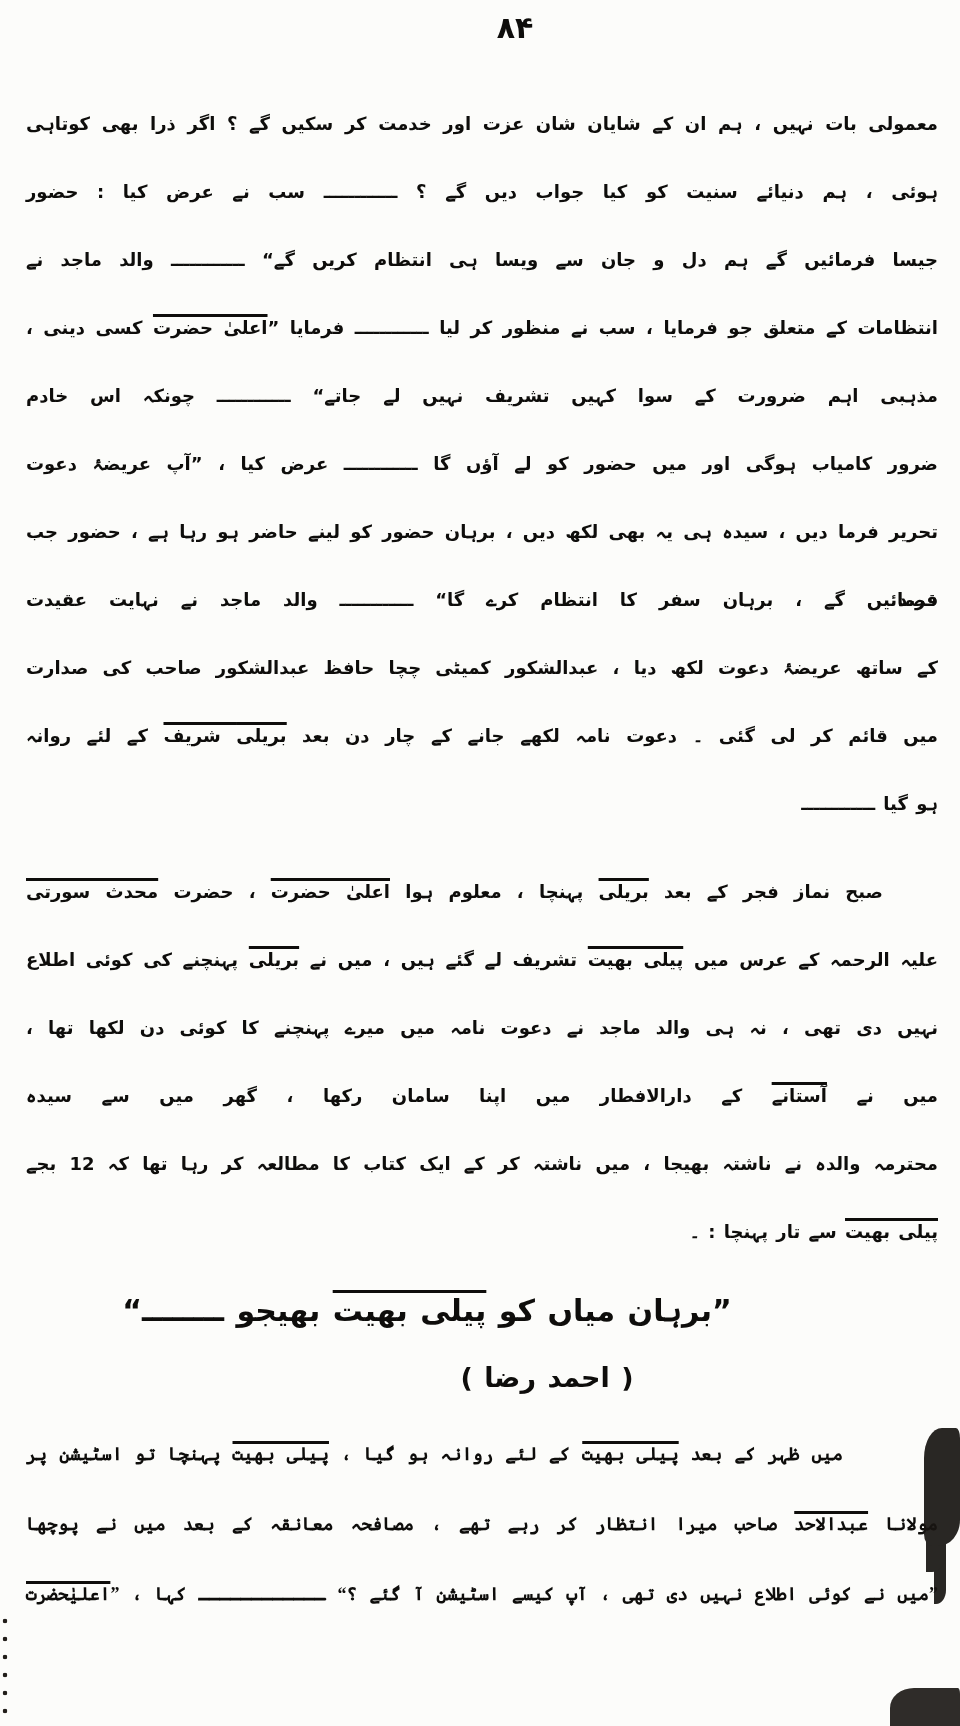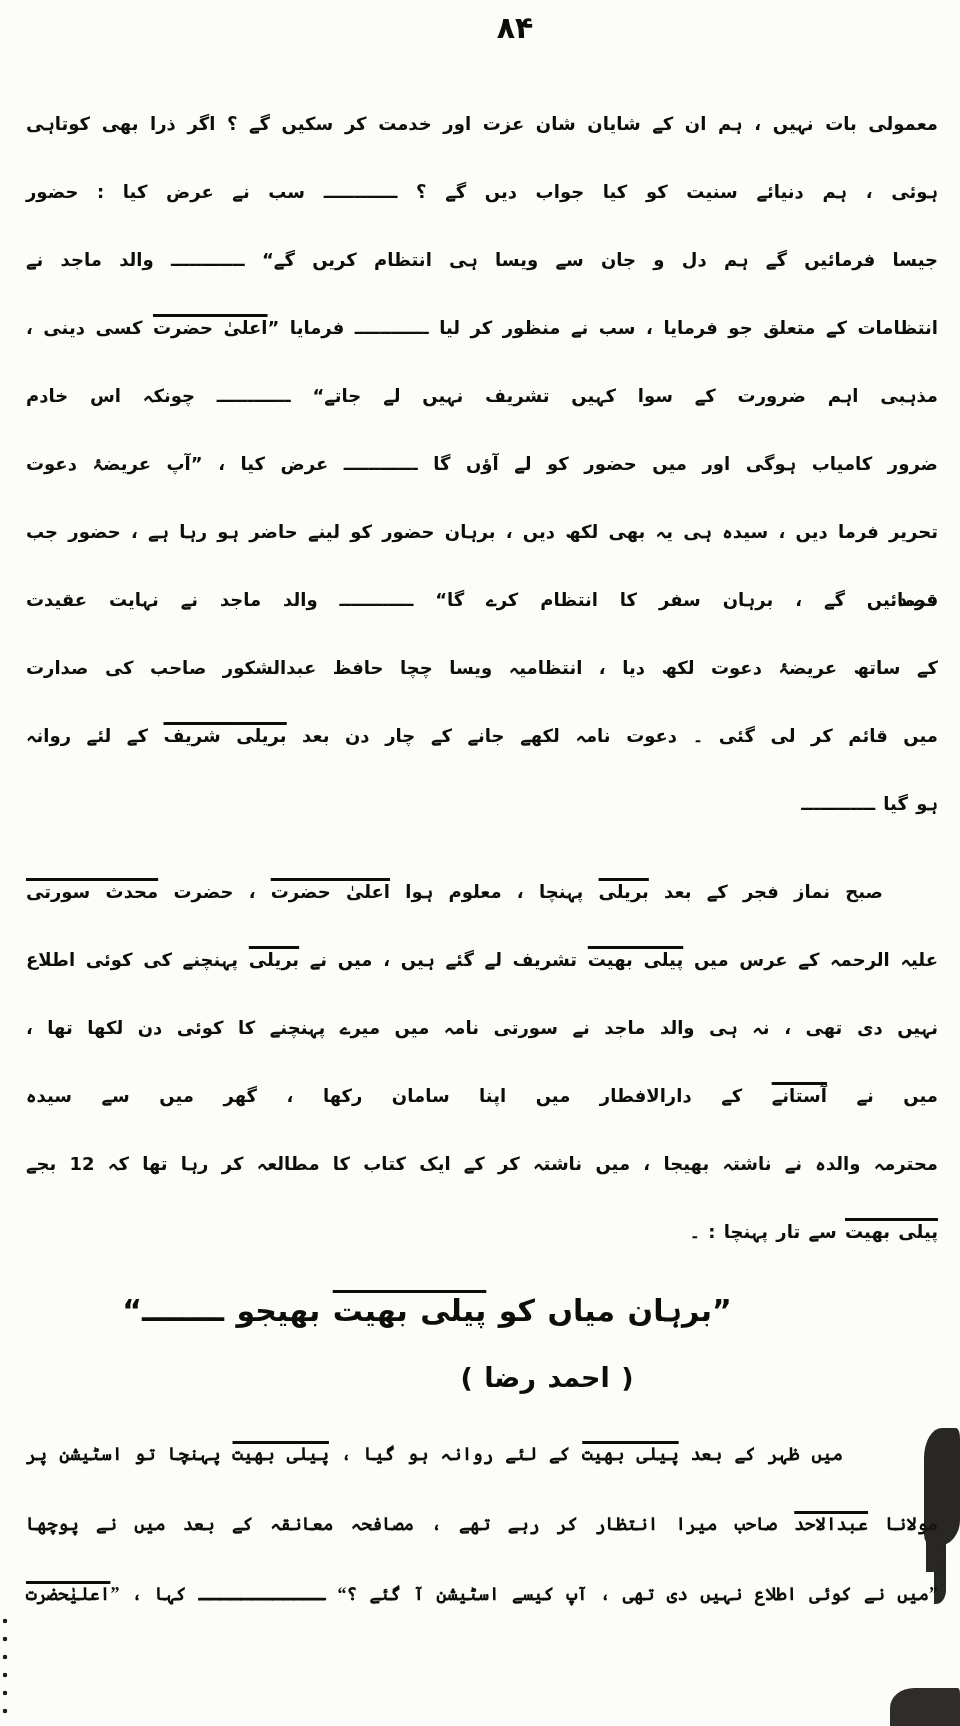--- a/index.html
+++ b/index.html
@@ -86,28 +86,28 @@
   <main>
       <div class="block para p1">
         <div class="line just">معمولی بات نہیں ، ہم ان کے شایان شان عزت اور خدمت کر سکیں گے ؟ اگر ذرا بھی کوتاہی</div>
         <div class="line just">ہوئی ، ہم دنیائے سنیت کو کیا جواب دیں گے ؟ ــــــــــــ سب نے عرض کیا : حضور</div>
         <div class="line just">جیسا فرمائیں گے ہم دل و جان سے ویسا ہی انتظام کریں گے“ ــــــــــــ والد ماجد نے</div>
         <div class="line just">انتظامات کے متعلق جو فرمایا ، سب نے منظور کر لیا ــــــــــــ فرمایا ”<span class="ov">اعلیٰ حضرت</span> کسی دینی ،</div>
         <div class="line just">مذہبی اہم ضرورت کے سوا کہیں تشریف نہیں لے جاتے“ ــــــــــــ چونکہ اس خادم</div>
         <div class="line just">ضرور کامیاب ہوگی اور میں حضور کو لے آؤں گا ــــــــــــ عرض کیا ، ”آپ عریضۂ دعوت</div>
         <div class="line just">تحریر فرما دیں ، سیدہ ہی یہ بھی لکھ دیں ، برہان حضور کو لینے حاضر ہو رہا ہے ، حضور جب قصد</div>
         <div class="line just">فرمائیں گے ، برہان سفر کا انتظام کرے گا“ ــــــــــــ والد ماجد نے نہایت عقیدت</div>
-        <div class="line just">کے ساتھ عریضۂ دعوت لکھ دیا ، انتظامیہ ویسا چچا حافظ عبدالشکور صاحب کی صدارت</div>
+        <div class="line just">کے ساتھ عریضۂ دعوت لکھ دیا ، عبدالشکور کمیٹی چچا حافظ عبدالشکور صاحب کی صدارت</div>
         <div class="line just">میں قائم کر لی گئی ۔ دعوت نامہ لکھے جانے کے چار دن بعد <span class="ov"><span class="ov">بریلی</span> شریف</span> کے لئے روانہ</div>
         <div class="line">ہو گیا ــــــــــــ</div>
       </div>
       <div class="block para p2">
         <div class="line just ind1">صبح نماز فجر کے بعد <span class="ov">بریلی</span> پہنچا ، معلوم ہوا <span class="ov">اعلیٰ حضرت</span> ، حضرت <span class="ov">محدث سورتی</span></div>
         <div class="line just">علیہ الرحمہ کے عرس میں <span class="ov">پیلی بھیت</span> تشریف لے گئے ہیں ، میں نے <span class="ov">بریلی</span> پہنچنے کی کوئی اطلاع</div>
-        <div class="line just">نہیں دی تھی ، نہ ہی والد ماجد نے سورتی نامہ میں میرے پہنچنے کا کوئی دن لکھا تھا ،</div>
+        <div class="line just">نہیں دی تھی ، نہ ہی والد ماجد نے دعوت نامہ میں میرے پہنچنے کا کوئی دن لکھا تھا ،</div>
         <div class="line just">میں نے <span class="ov">آستانے</span> کے دارالافطار میں اپنا سامان رکھا ، گھر میں سے سیدہ</div>
         <div class="line just">محترمہ والدہ نے ناشتہ بھیجا ، میں ناشتہ کر کے ایک کتاب کا مطالعہ کر رہا تھا کہ 12 بجے</div>
         <div class="line"><span class="ov">پیلی بھیت</span> سے تار پہنچا : ۔</div>
       </div>
       <div class="block center tele">
         <div class="line">”برہان میاں کو <span class="ov">پیلی بھیت</span> بھیجو ــــــــ“</div>
       </div>
       <div class="block center sig">
         <div class="line">( احمد رضا )</div>
       </div>

